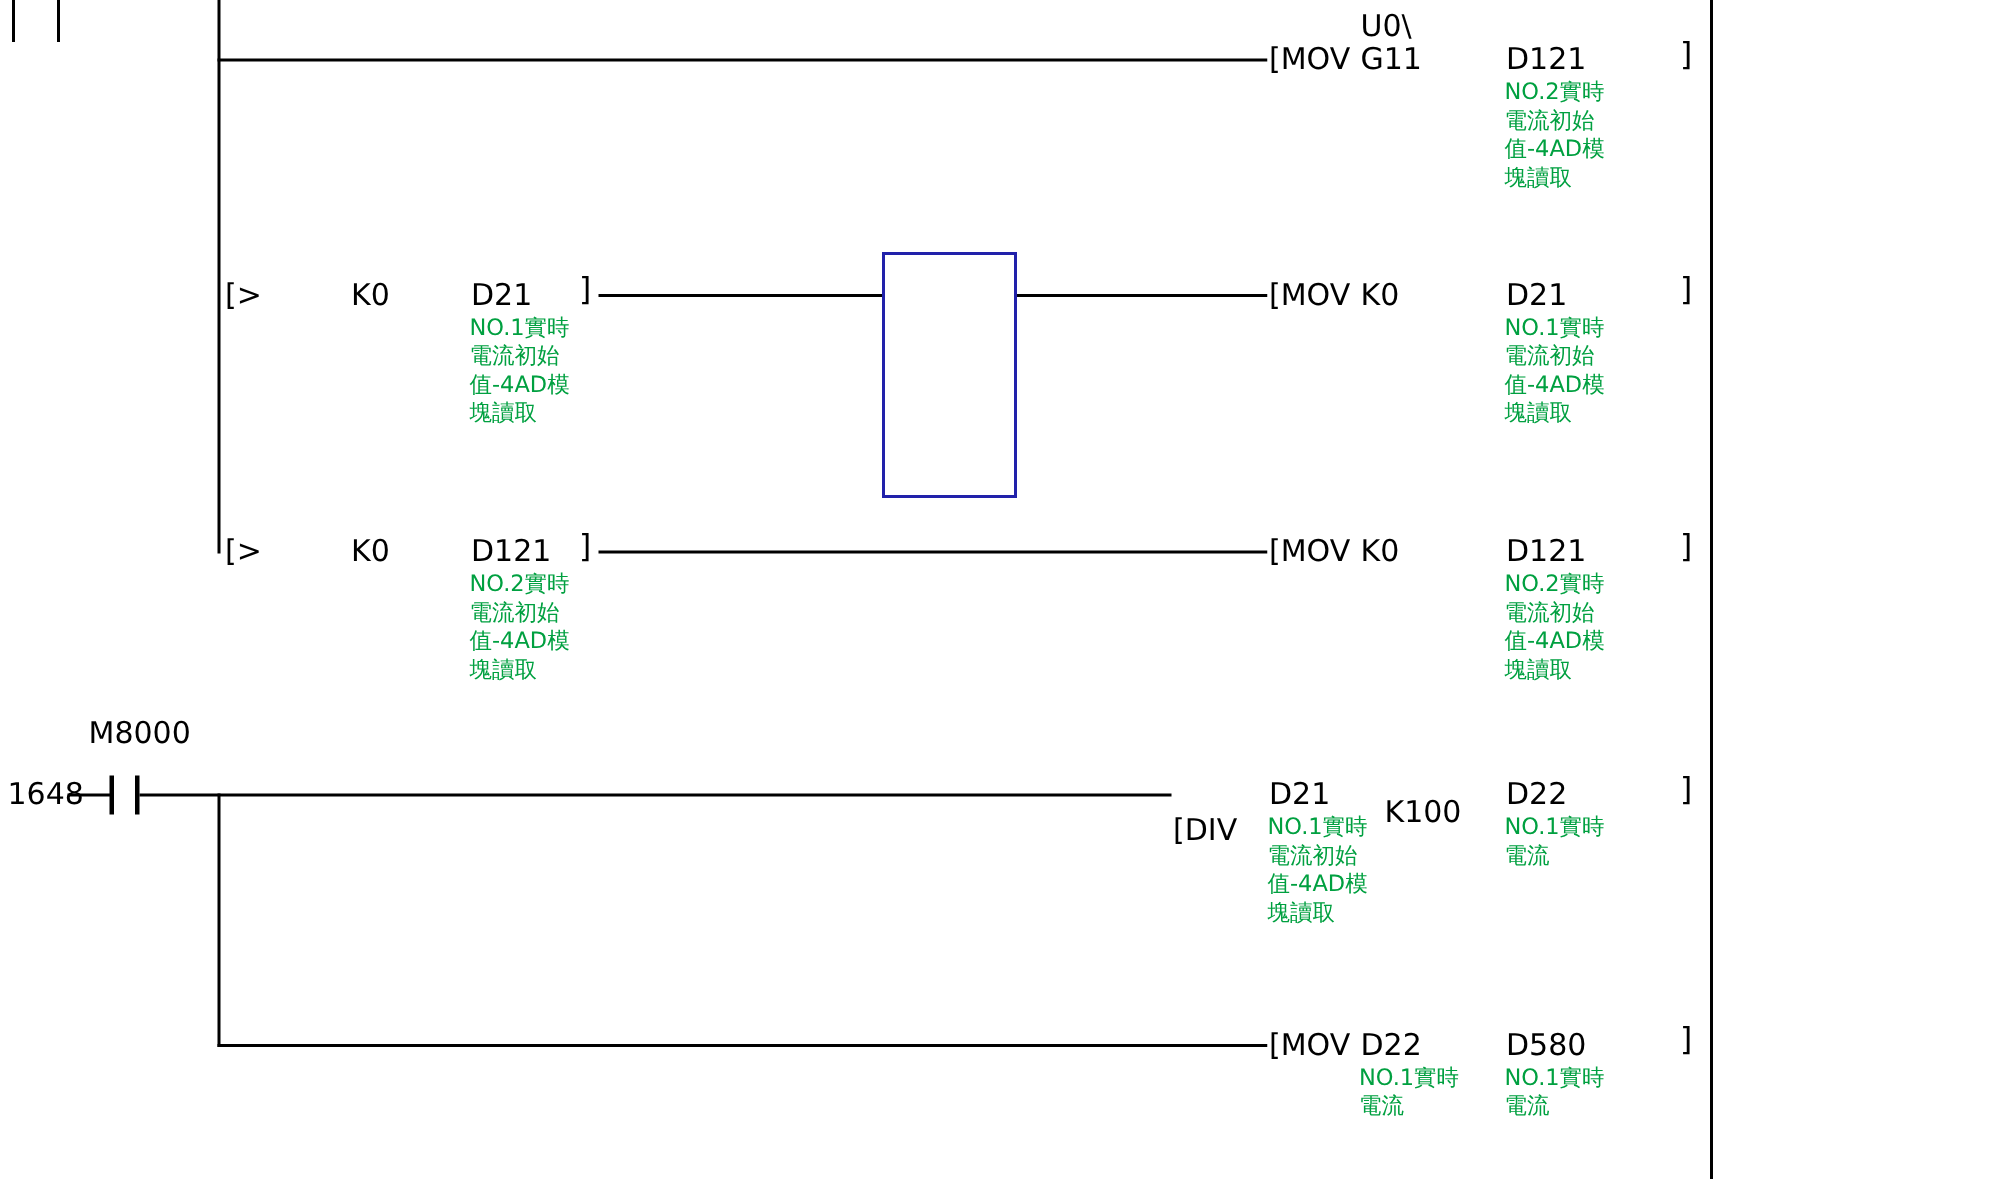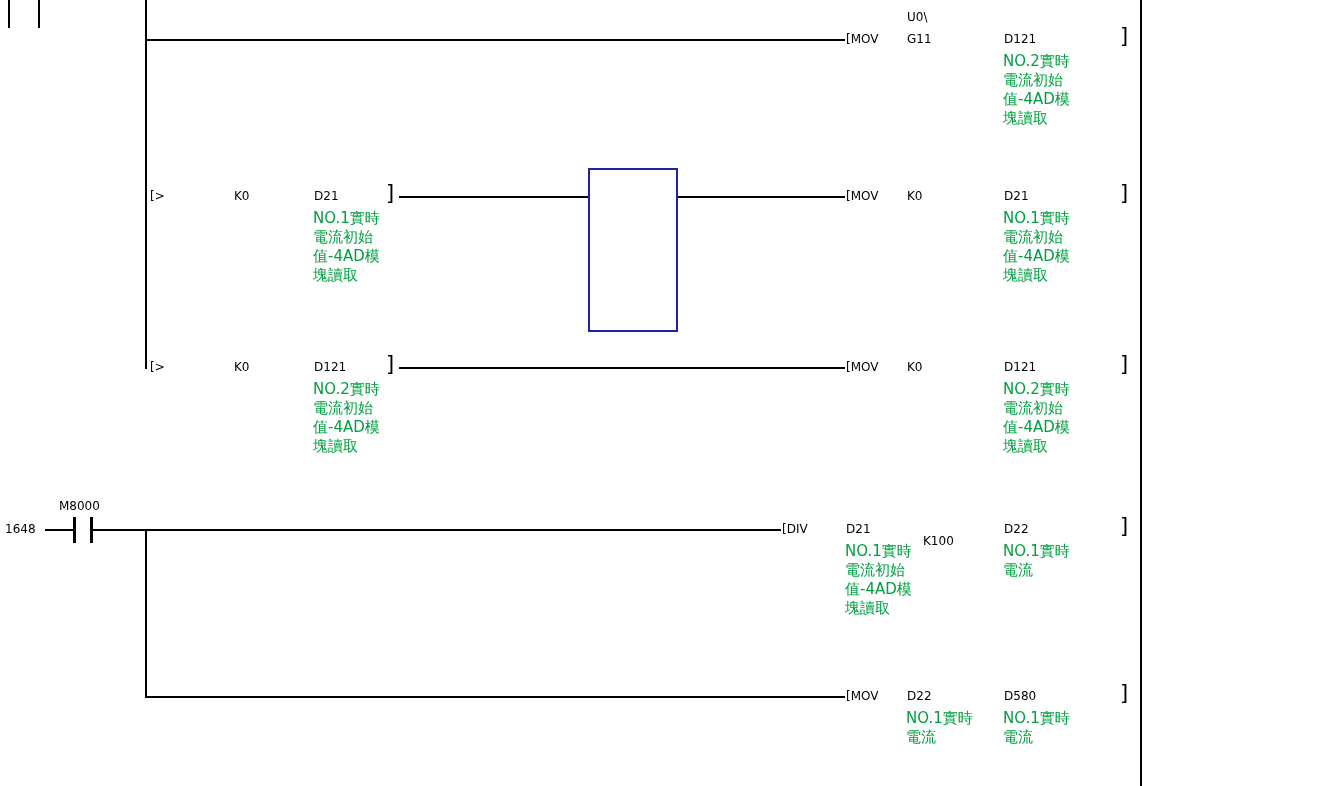--- a/index.html
+++ b/index.html
@@ -4,21 +4,21 @@
 <style>
   html,body{margin:0;padding:0;background:#fff;}
   .canvas{
     position:relative;width:1342px;height:786px;background:#fff;
     font-family:"DejaVu Sans","Liberation Sans",sans-serif;
     overflow:hidden;
   }
   .hline{position:absolute;height:2px;background:#000;}
   .vline{position:absolute;width:2px;background:#000;}
   .dev{
-    position:absolute;font-size:12px;line-height:19px;color:#000;
+    position:absolute;font-size:20px;line-height:19px;color:#000;
     background:#fff;white-space:pre;padding:0 1px;text-align:center;
   }
   .bk{
     position:absolute;font-size:21px;line-height:21px;color:#000;
     background:#fff;white-space:pre;
   }
   .comment{
     position:absolute;font-size:15px;line-height:19px;color:#00a040;
     white-space:pre;background:#fff;
   }
@@ -88,27 +88,27 @@
   <div class="bk" style="left:1120px;top:354px">]</div>
   <div class="comment" style="left:1003px;top:380px">NO.2實時
 電流初始
 值-4AD模
 塊讀取</div>
 
   <div class="dev" style="left:4px;top:520px">1648</div>
 
   <div class="hline" style="left:45px;top:529px;width:30px"></div>
   <div>
-    <div class="dev" style="left:58px;top:497px">M8000</div>
+    <div class="dev" style="left:58px;top:479px">M8000</div>
     <div class="cbar" style="left:73px;top:517px;height:26px"></div>
     <div class="cbar" style="left:90px;top:517px;height:26px"></div>
   </div>
   <div class="hline" style="left:93px;top:529px;width:688px"></div>
 
-  <div class="dev" style="left:781px;top:520px">[DIV</div>
+  <div class="dev" style="left:781px;top:544px">[DIV</div>
   <div class="dev" style="left:845px;top:520px">D21</div>
   <div class="dev" style="left:922px;top:532px">K100</div>
   <div class="dev" style="left:1003px;top:520px">D22</div>
   <div class="bk" style="left:1120px;top:516px">]</div>
   <div class="comment" style="left:845px;top:542px">NO.1實時
 電流初始
 值-4AD模
 塊讀取</div>
   <div class="comment" style="left:1003px;top:542px">NO.1實時
 電流</div>

